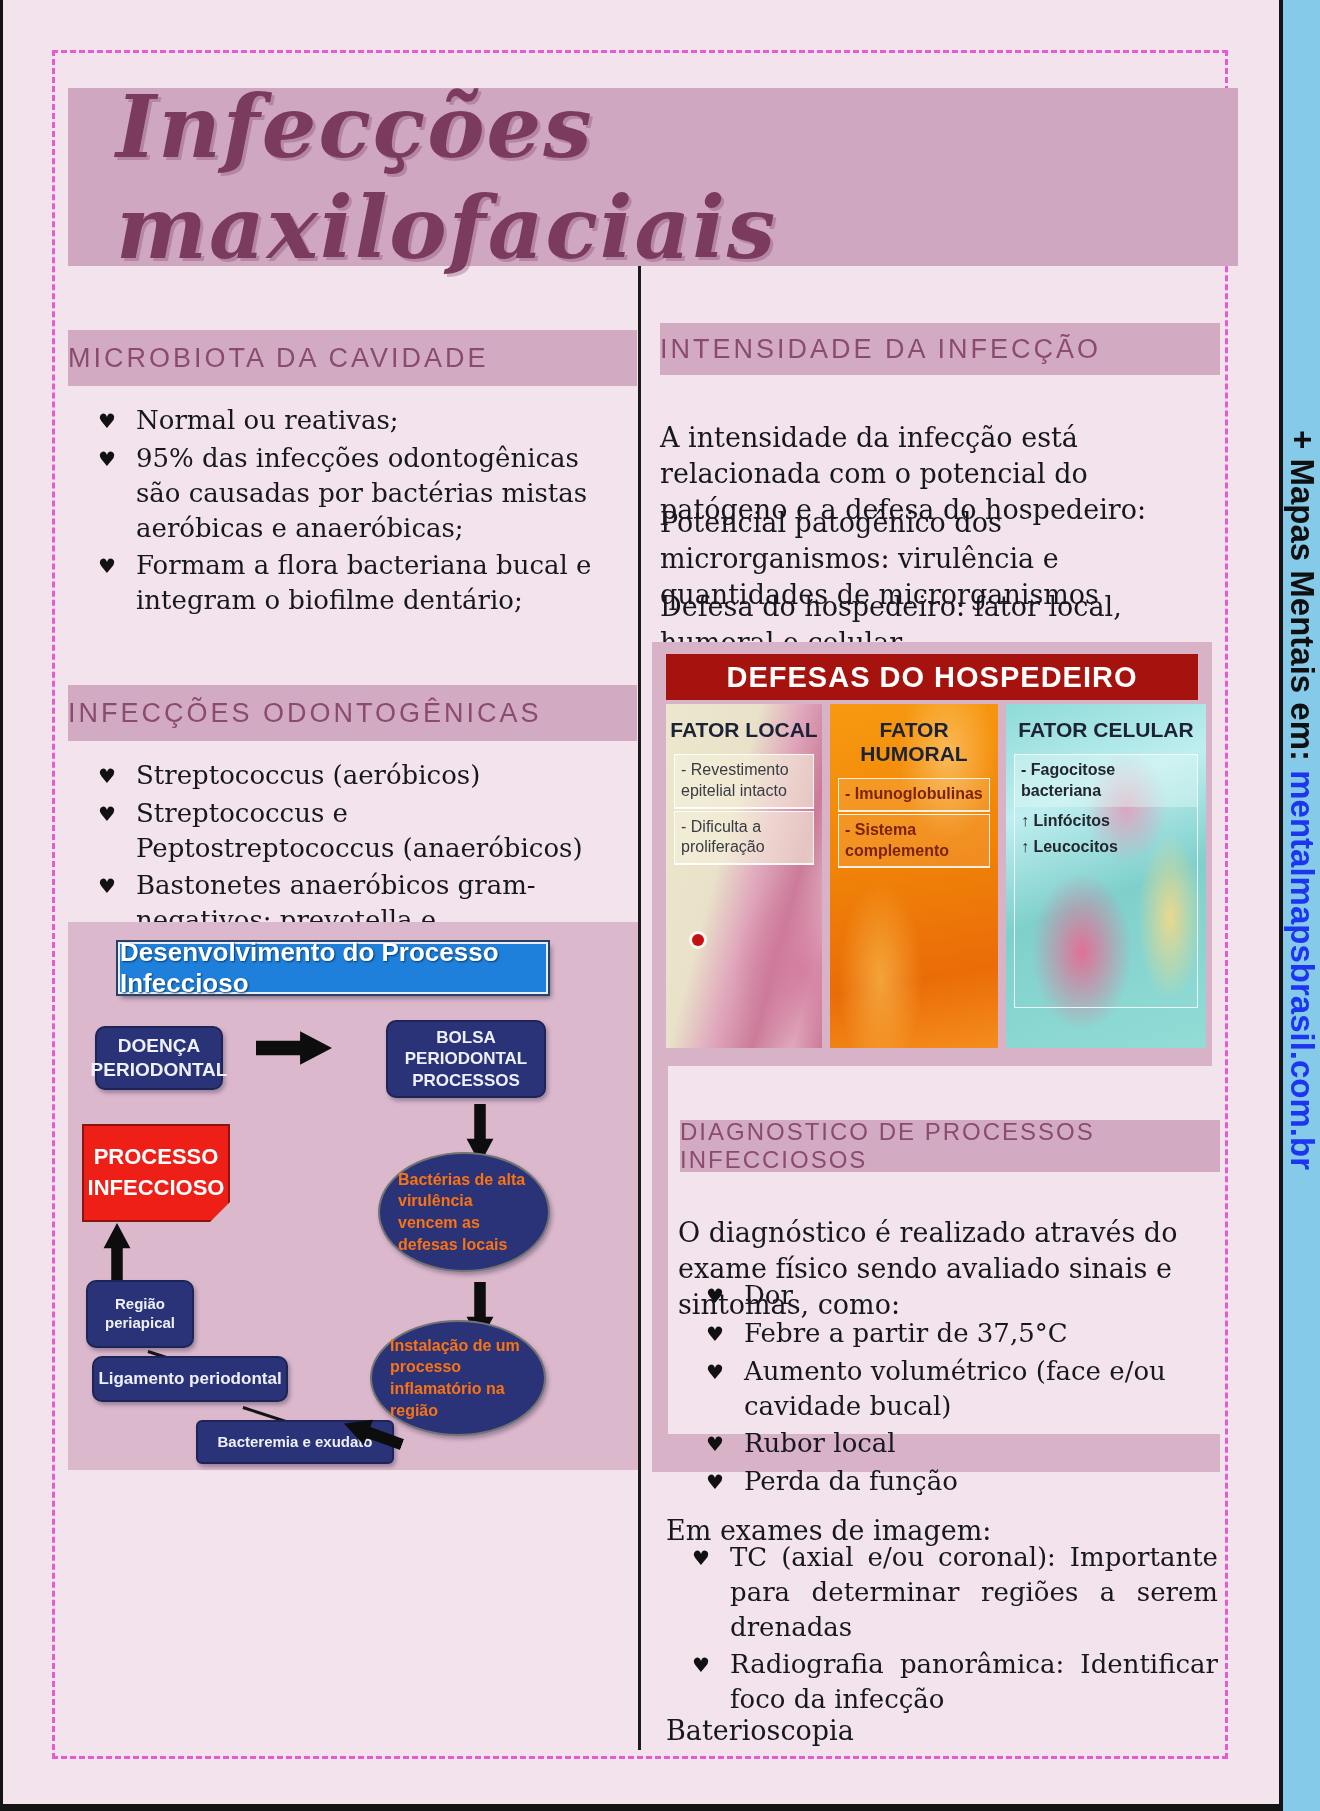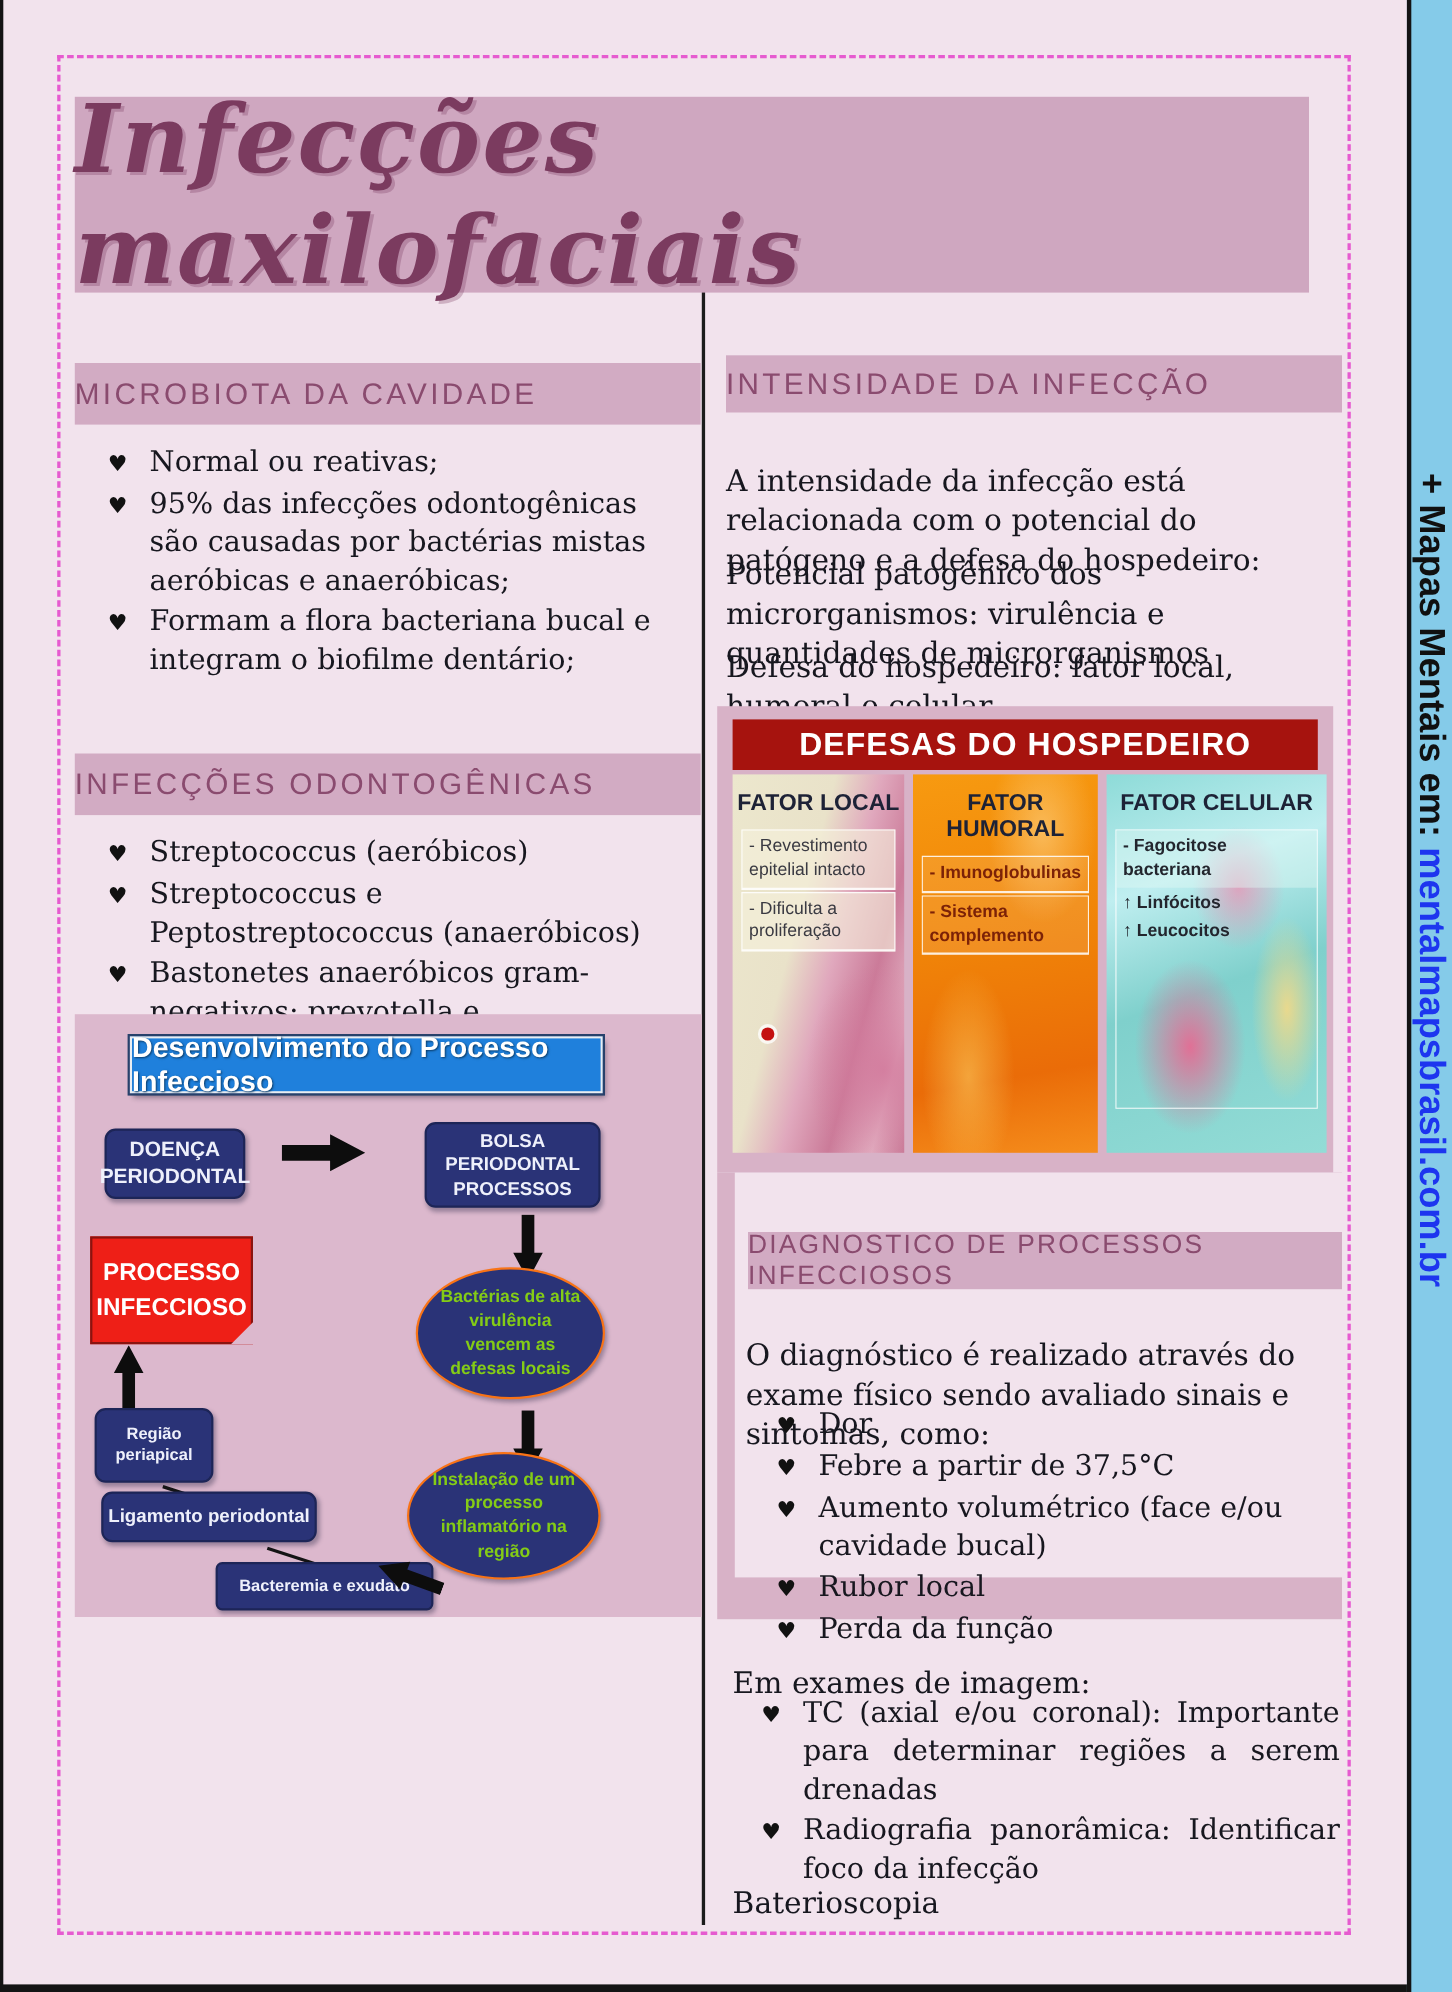--- a/index.html
+++ b/index.html
@@ -14,21 +14,21 @@
   .divider{left:638px;top:235px;width:3px;height:1515px;background:#1c1c1c;}
 
   
   .sidebar{right:0;top:0;width:37px;height:1811px;background:#85cbe9;border-left:4px solid #141414;}
   .sidebar-text{position:absolute;top:430px;left:0px;writing-mode:vertical-rl;white-space:nowrap;
        font-family:"Liberation Sans",sans-serif;font-weight:700;font-size:33px;color:#101010;}
   .sidebar-url{color:#1d35ef;}
 
   
   .title-banner{left:68px;top:88px;width:1122px;height:178px;background:#cfa7c0;
-       display:flex;align-items:center;justify-content:center;}
+       display:flex;align-items:center;justify-content:center;padding-left:48px;}
   .title-text{font-family:"DejaVu Serif",serif;font-style:italic;font-weight:700;font-size:86px;
        color:#7b3b5f;letter-spacing:2px;text-shadow:3px 3px 0 rgba(123,59,95,0.30);}
 
   
   .band{background:#d2abc3;font-family:"Liberation Sans",sans-serif;color:#8a4b6f;
        letter-spacing:3px;display:flex;align-items:center;padding-left:0;box-sizing:border-box;}
   .band-microbiota{left:68px;top:330px;width:569px;height:56px;font-size:27px;}
   .band-odonto{left:68px;top:685px;width:569px;height:56px;font-size:27px;}
   .band-intensidade{left:660px;top:323px;width:560px;height:52px;font-size:27px;}
   .band-diagnostico{left:680px;top:1120px;width:540px;height:52px;font-size:24px;letter-spacing:2px;}
@@ -59,23 +59,23 @@
        font-weight:700;font-size:26px;color:#ffffff;text-shadow:1px 1px 2px #0a3a66;box-sizing:border-box;}
   .node{background:#2a3377;border:2px solid #1d2557;border-radius:10px;color:#eef0fb;
        font-family:"Liberation Sans",sans-serif;font-weight:700;display:flex;align-items:center;
        justify-content:center;text-align:center;box-sizing:border-box;line-height:1.25;
        box-shadow:2px 3px 4px rgba(30,30,60,0.35);}
   .node-doenca{left:95px;top:1026px;width:128px;height:64px;font-size:19px;}
   .node-bolsa{left:386px;top:1020px;width:160px;height:78px;font-size:17px;}
   .node-regiao{left:86px;top:1280px;width:108px;height:68px;font-size:15px;}
   .node-ligamento{left:92px;top:1356px;width:196px;height:46px;font-size:17px;}
   .node-bacteremia{left:196px;top:1420px;width:198px;height:44px;font-size:15px;border-radius:6px;}
-  .ellipse{background:#2a3377;border:2px solid #f97316;border-radius:50%;color:#84cc16;
+  .ellipse{background:#2a3377;border:2px solid #737373;border-radius:50%;color:#f97316;
        font-family:"Liberation Sans",sans-serif;font-weight:700;display:flex;align-items:center;
-       justify-content:center;text-align:center;box-sizing:border-box;line-height:1.35;
+       justify-content:center;text-align:left;box-sizing:border-box;line-height:1.35;
        padding:10px 18px;box-shadow:2px 3px 4px rgba(30,30,60,0.35);}
   .ellipse-bacterias{left:378px;top:1152px;width:172px;height:120px;font-size:16px;}
   .ellipse-instalacao{left:370px;top:1320px;width:176px;height:116px;font-size:16px;}
   .node-processo{left:82px;top:1124px;width:148px;height:98px;background:#ee1f17;border:2px solid #8a1410;
        color:#fff;font-family:"Liberation Sans",sans-serif;font-weight:700;font-size:22px;line-height:1.4;
        display:flex;align-items:center;justify-content:center;text-align:center;box-sizing:border-box;}
   .fold{position:absolute;right:-2px;bottom:-2px;width:0;height:0;border-style:solid;
        border-width:0 0 20px 20px;border-color:transparent transparent #dcb8cd transparent;}
   .arrow{background:#0d0d0d;clip-path:polygon(0 32%,58% 32%,58% 8%,100% 50%,58% 92%,58% 68%,0 68%);}
   .arr1{left:256px;top:1028px;width:76px;height:40px;}

